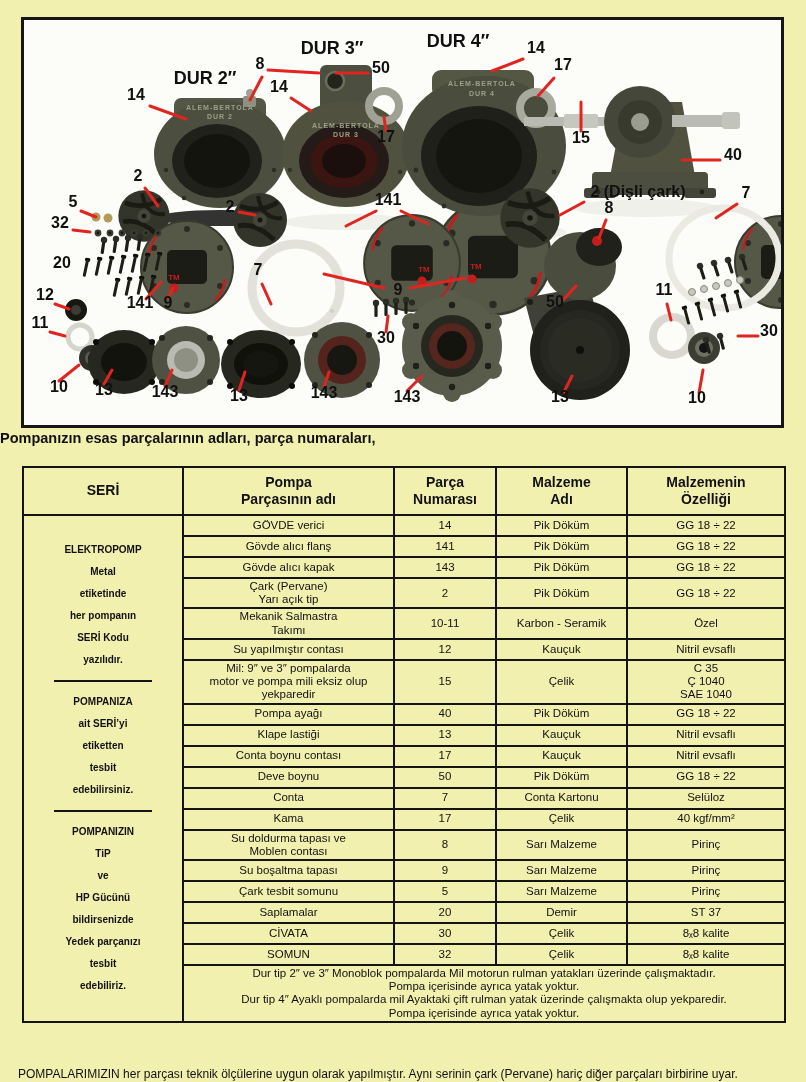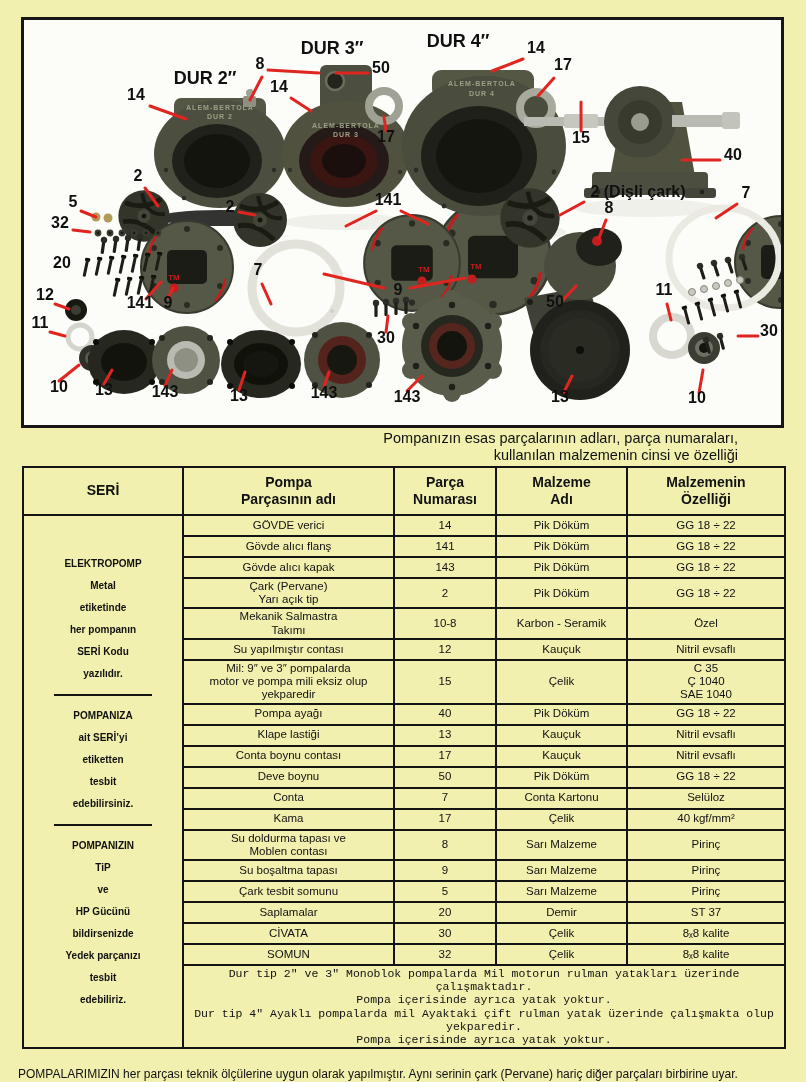--- a/index.html
+++ b/index.html
@@ -18,40 +18,40 @@
   }
   .photo-panel svg{display:block;width:100%;height:100%;}
   .callout-num{font:bold 16px "Liberation Sans","DejaVu Sans",sans-serif;fill:#101010;text-anchor:middle;}
   .dur-title{font:bold 18px "Liberation Sans","DejaVu Sans",sans-serif;fill:#101010;text-anchor:middle;}
   .plate{font:bold 7px "Liberation Sans","DejaVu Sans",sans-serif;fill:#9aa086;letter-spacing:1px;text-anchor:middle;}
   .tm{font:bold 8px "Liberation Sans","DejaVu Sans",sans-serif;fill:#c41d1d;text-anchor:middle;}
   #callout-layer line{stroke:#e02520;stroke-width:3;stroke-linecap:round;}
   
   .doc-title{
     position:absolute;left:0;top:430px;width:738px;
-    text-align:right;font-weight:normal;font-size:14.5px;line-height:16.5px;
+    text-align:left;font-weight:bold;font-size:14.5px;line-height:16.5px;
   }
   
   table.parts{
     position:absolute;left:22px;top:466px;width:762px;
     border-collapse:collapse;table-layout:fixed;
   }
   table.parts th,table.parts td{
     border:2px solid #141414;
     text-align:center;vertical-align:middle;
     white-space:pre-line;
     padding:1px 2px;
     font-size:11.5px;line-height:1.15;
   }
   table.parts thead th{font-size:14px;font-weight:bold;height:44px;line-height:1.25;}
   table.parts tbody td{height:17px;}
   td.seri-cell{vertical-align:top;padding-top:12px;}
   .seri-block{font-size:10px;font-weight:bold;line-height:22px;text-align:center;white-space:pre-line;}
   .seri-divider{border-top:2px solid #141414;width:64%;margin:9px auto;}
-  td.note-cell{text-align:left;font-size:11.5px;line-height:1.28;padding:3px 8px;height:auto;font-family:Liberation Mono, monospace;}
+  td.note-cell{text-align:left;font-size:11.5px;line-height:1.28;padding:3px 8px;height:auto;}
   
   .footer{
     position:absolute;left:18px;top:1034px;width:780px;
     font-size:12px;line-height:16px;margin-top:32px;
   }
 </style>
 </head>
 <body>
 
 <div class="photo-panel">
@@ -387,21 +387,20 @@
         <line x1="540" y1="372" x2="548" y2="356"></line>
         <text x="536" y="382" class="callout-num">13</text>
         <line x1="675" y1="373" x2="679" y2="350"></line>
         <text x="673" y="383" class="callout-num">10</text>
       </g>
   </svg>
 </div>
 
 <div class="doc-title">
   <div>Pompanızın esas parçalarının adları, parça numaraları,</div>
-  <div>kullanılan malzemenin cinsi ve özelliği</div>
 </div>
 
 <table class="parts">
   <colgroup>
     <col style="width:160px">
       <col style="width:211px">
       <col style="width:102px">
       <col style="width:131px">
       <col style="width:158px">
   </colgroup>
@@ -457,21 +456,21 @@
       <tr>
         <td>Çark (Pervane)
 Yarı açık tip</td>
         <td>2</td>
         <td>Pik Döküm</td>
         <td>GG 18 ÷ 22</td>
       </tr>
       <tr>
         <td>Mekanik Salmastra
 Takımı</td>
-        <td>10-8</td>
+        <td>10-11</td>
         <td>Karbon - Seramik</td>
         <td>Özel</td>
       </tr>
       <tr>
         <td>Su yapılmıştır contası</td>
         <td>12</td>
         <td>Kauçuk</td>
         <td>Nitril evsaflı</td>
       </tr>
       <tr>

